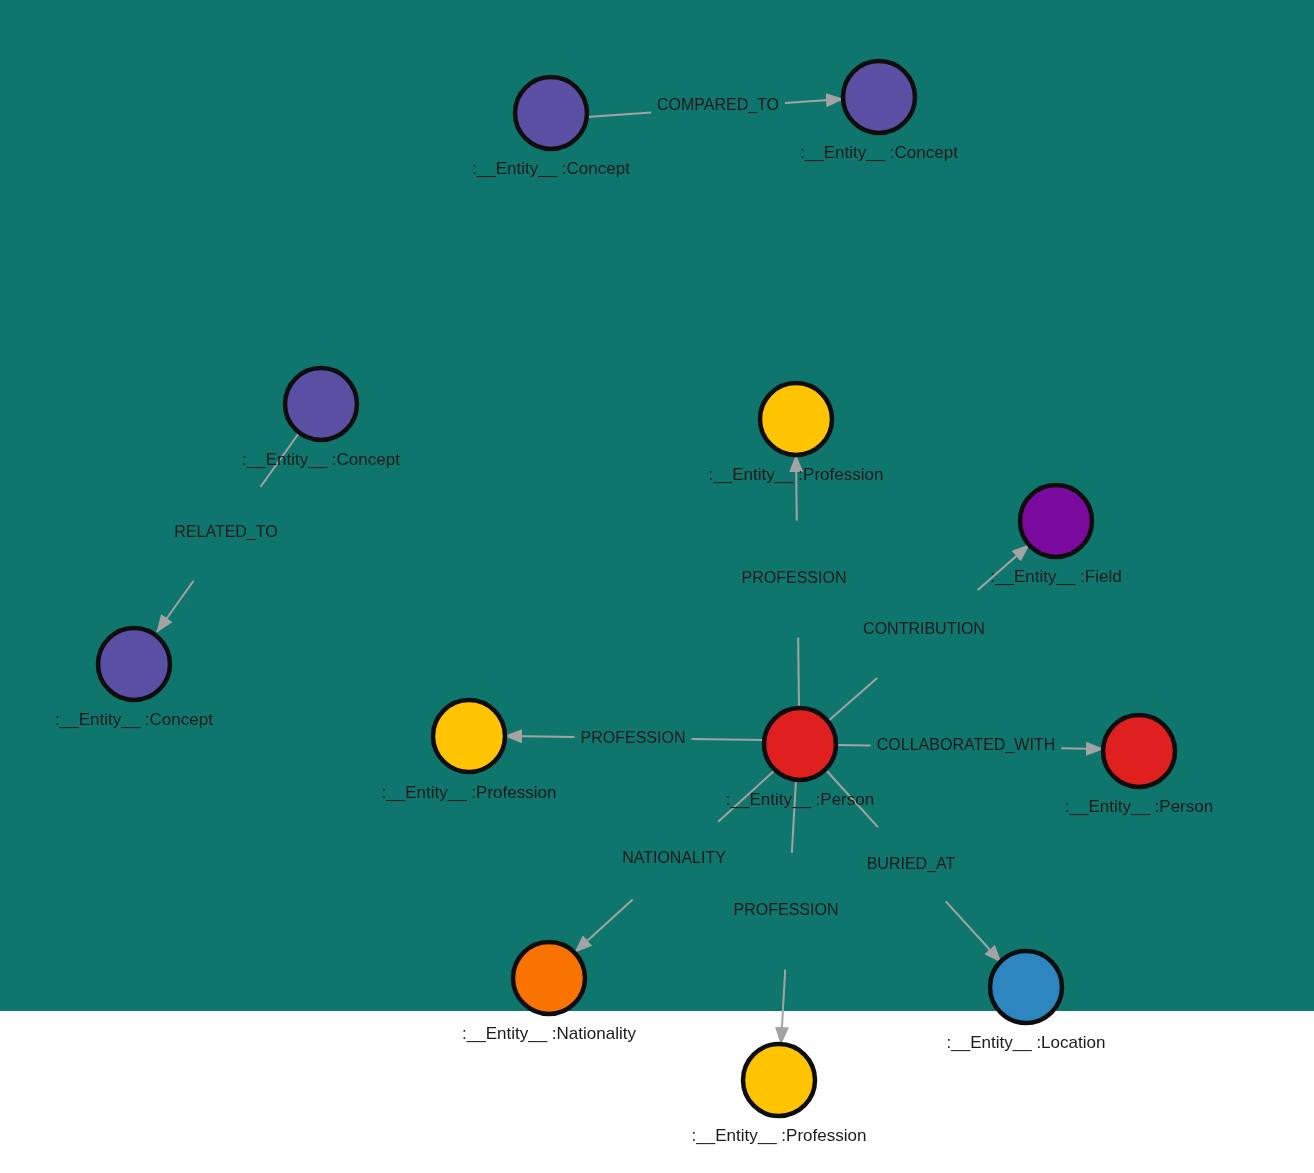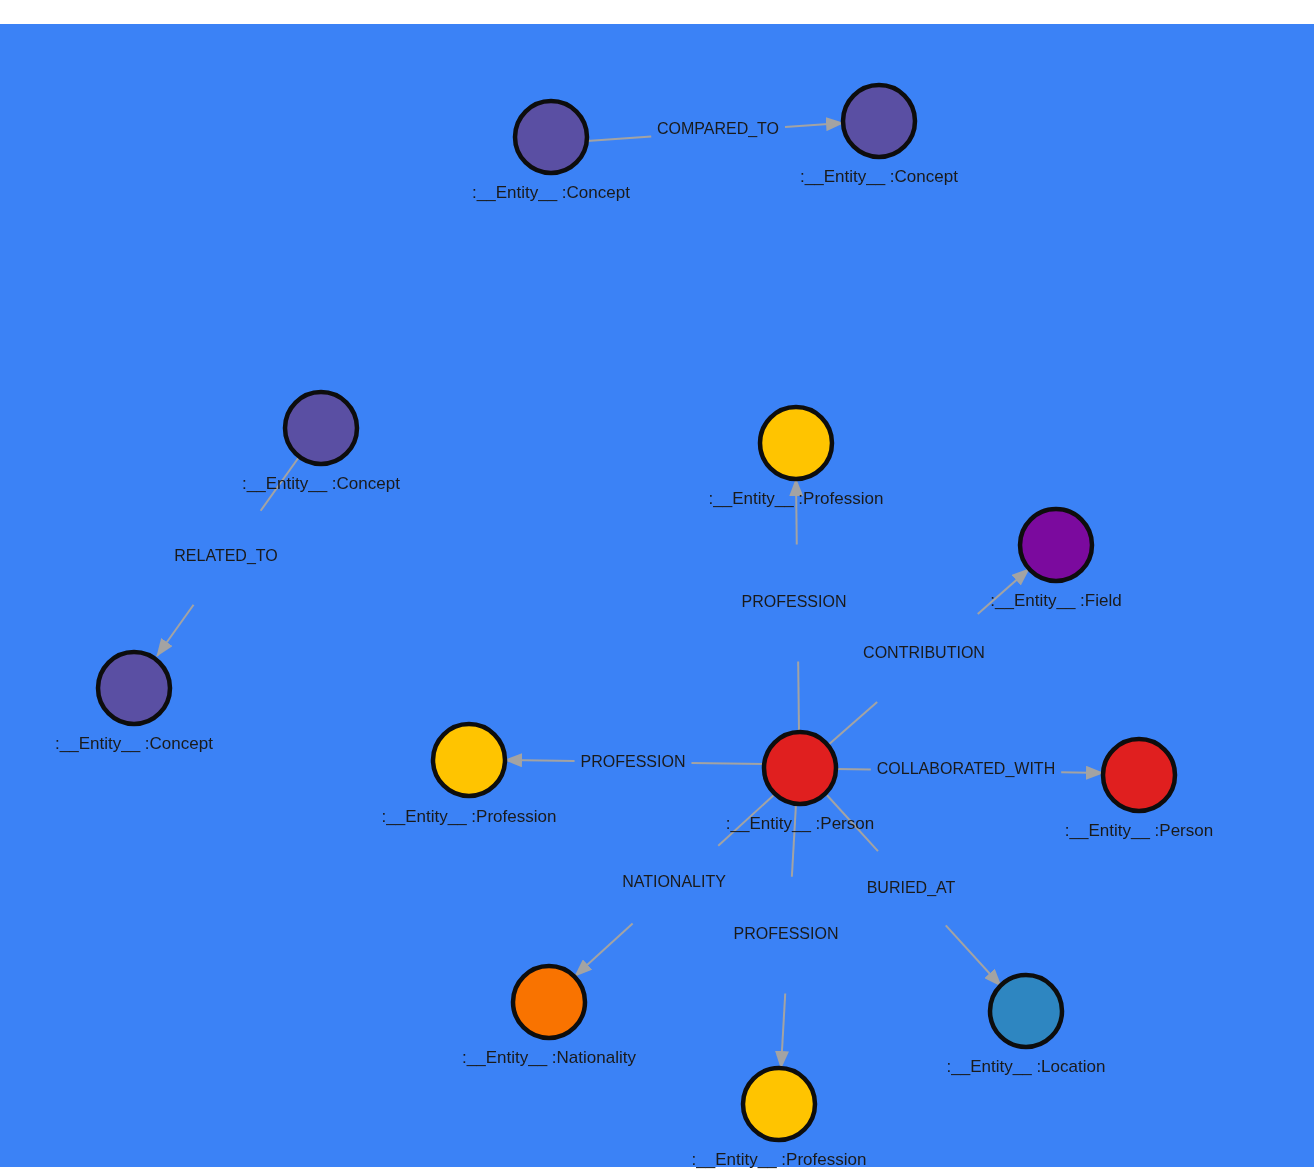--- a/index.html
+++ b/index.html
@@ -9,23 +9,22 @@
   }
   body {
     width: 1314px;
     height: 1173px;
     font-family: "Liberation Sans", sans-serif;
     overflow: hidden;
   }
   #graph-canvas {
     position: relative;
     width: 1314px;
-    height: 1143px;
-    background: #3b82f6;
-    margin-top: 24px;
+    height: 1011px;
+    background: #0f766e;
   }
   svg.graph-svg {
     position: absolute;
     top: 0;
     left: 0;
     width: 1314px;
     height: 1173px;
     display: block;
   }
   .node-circle {

